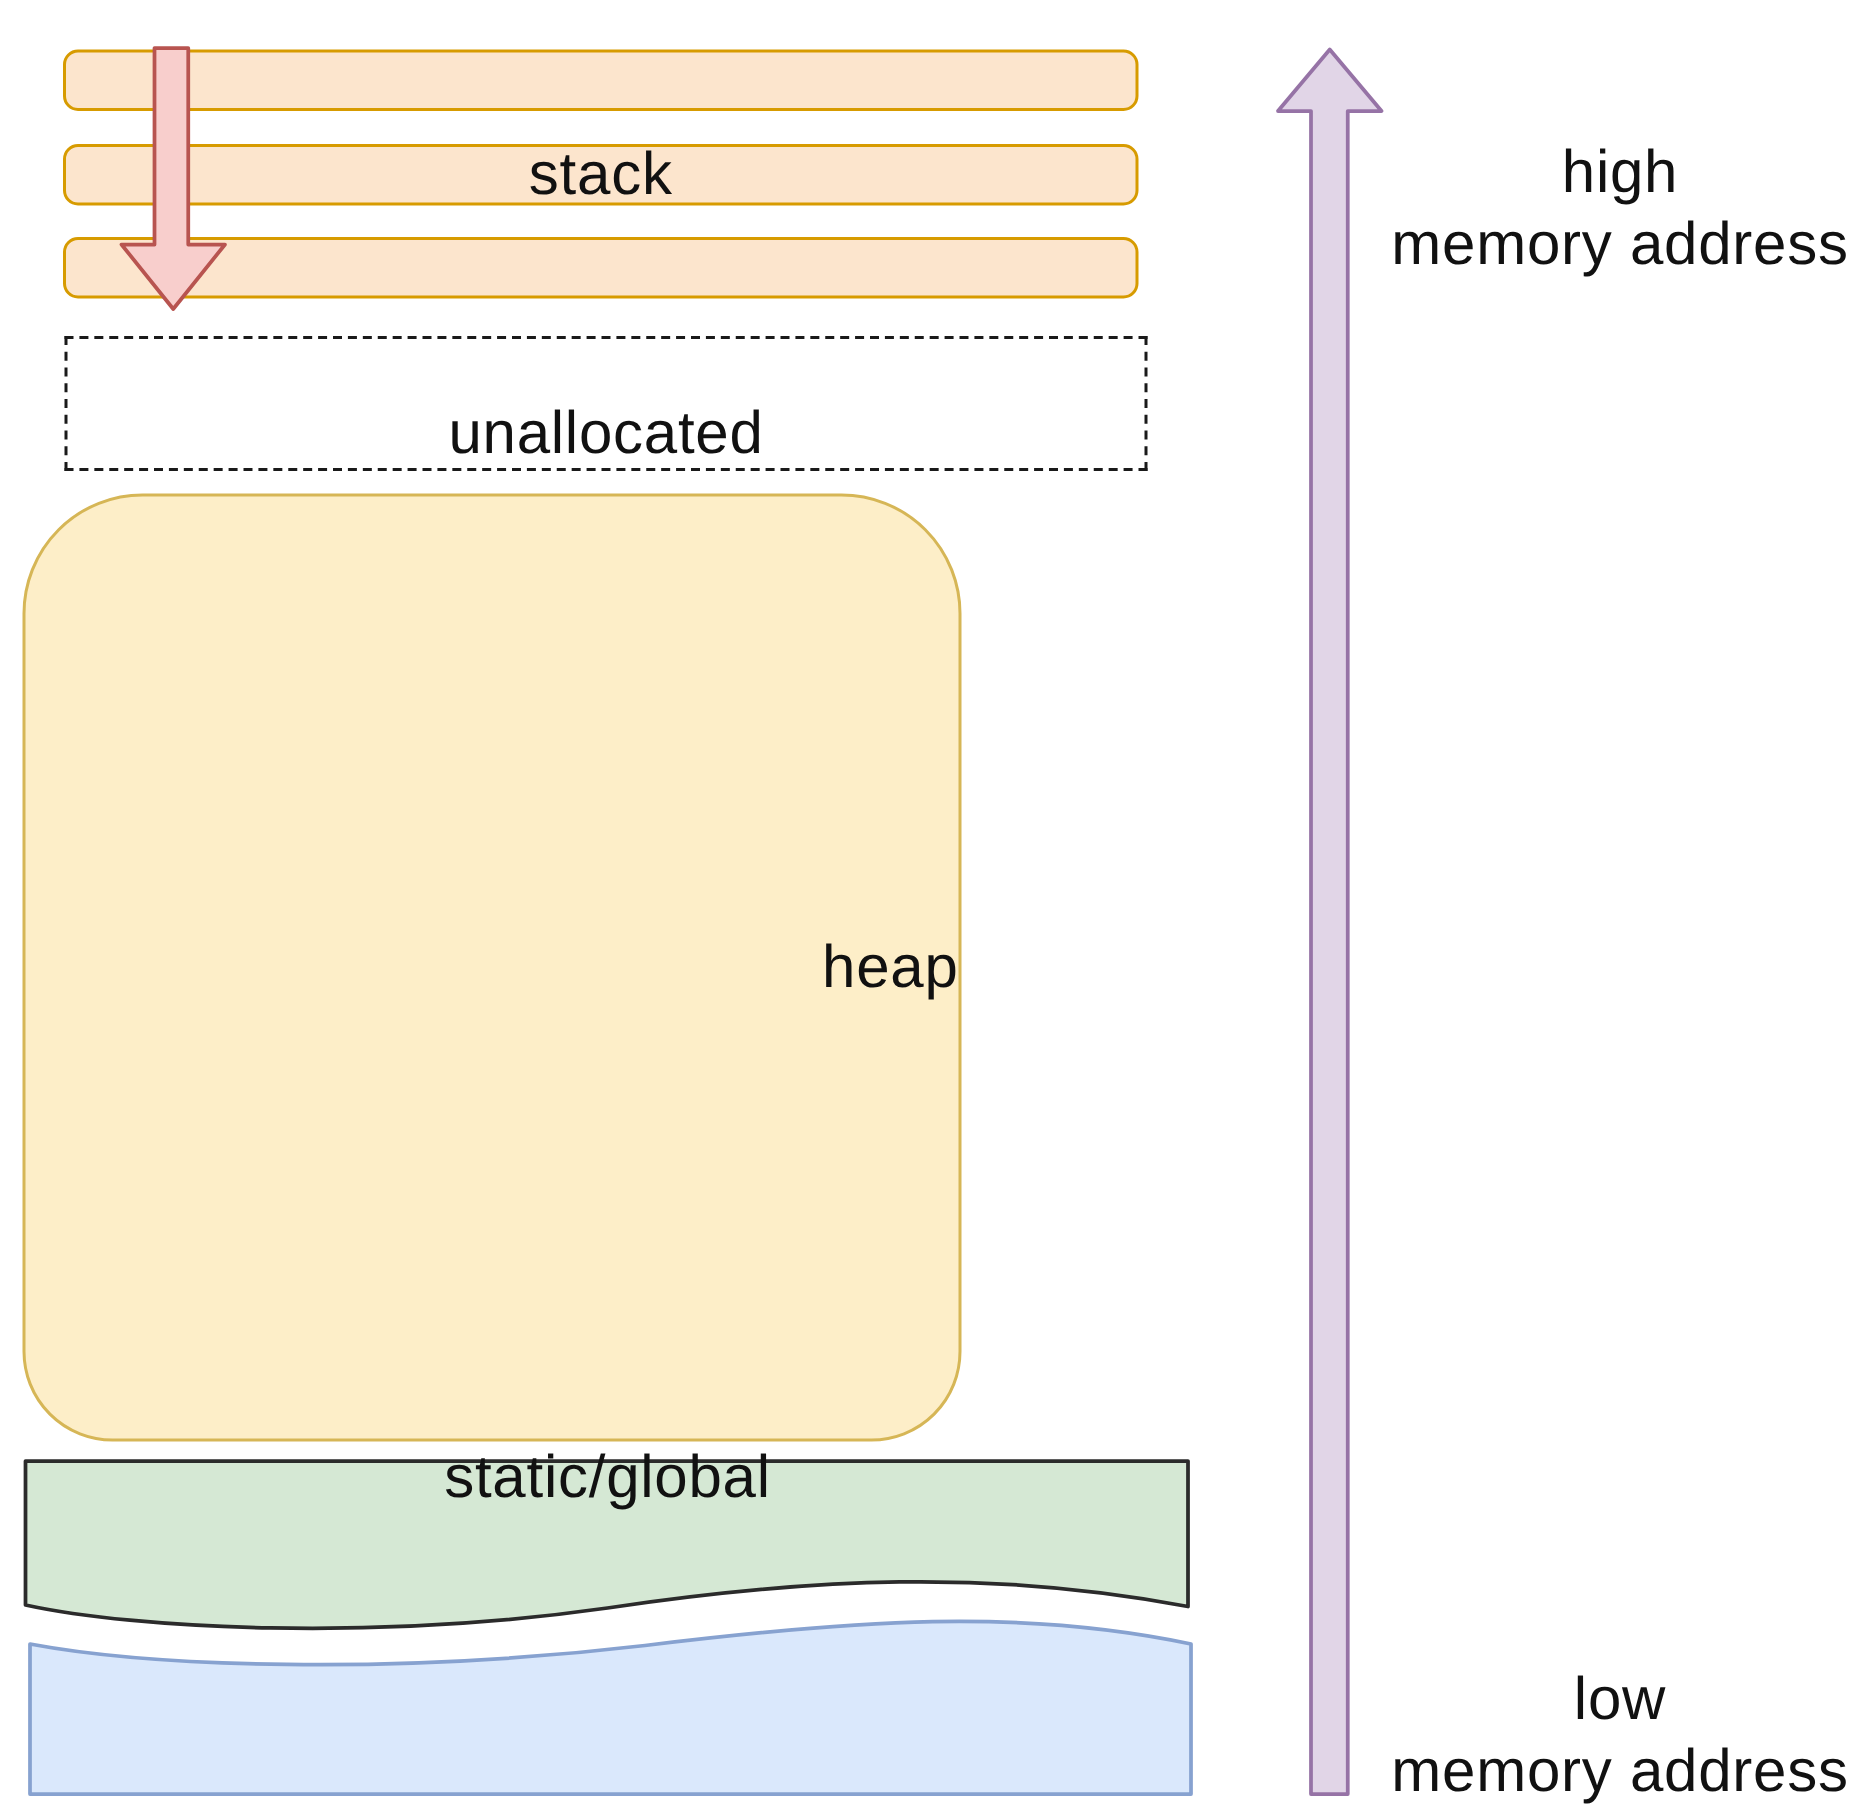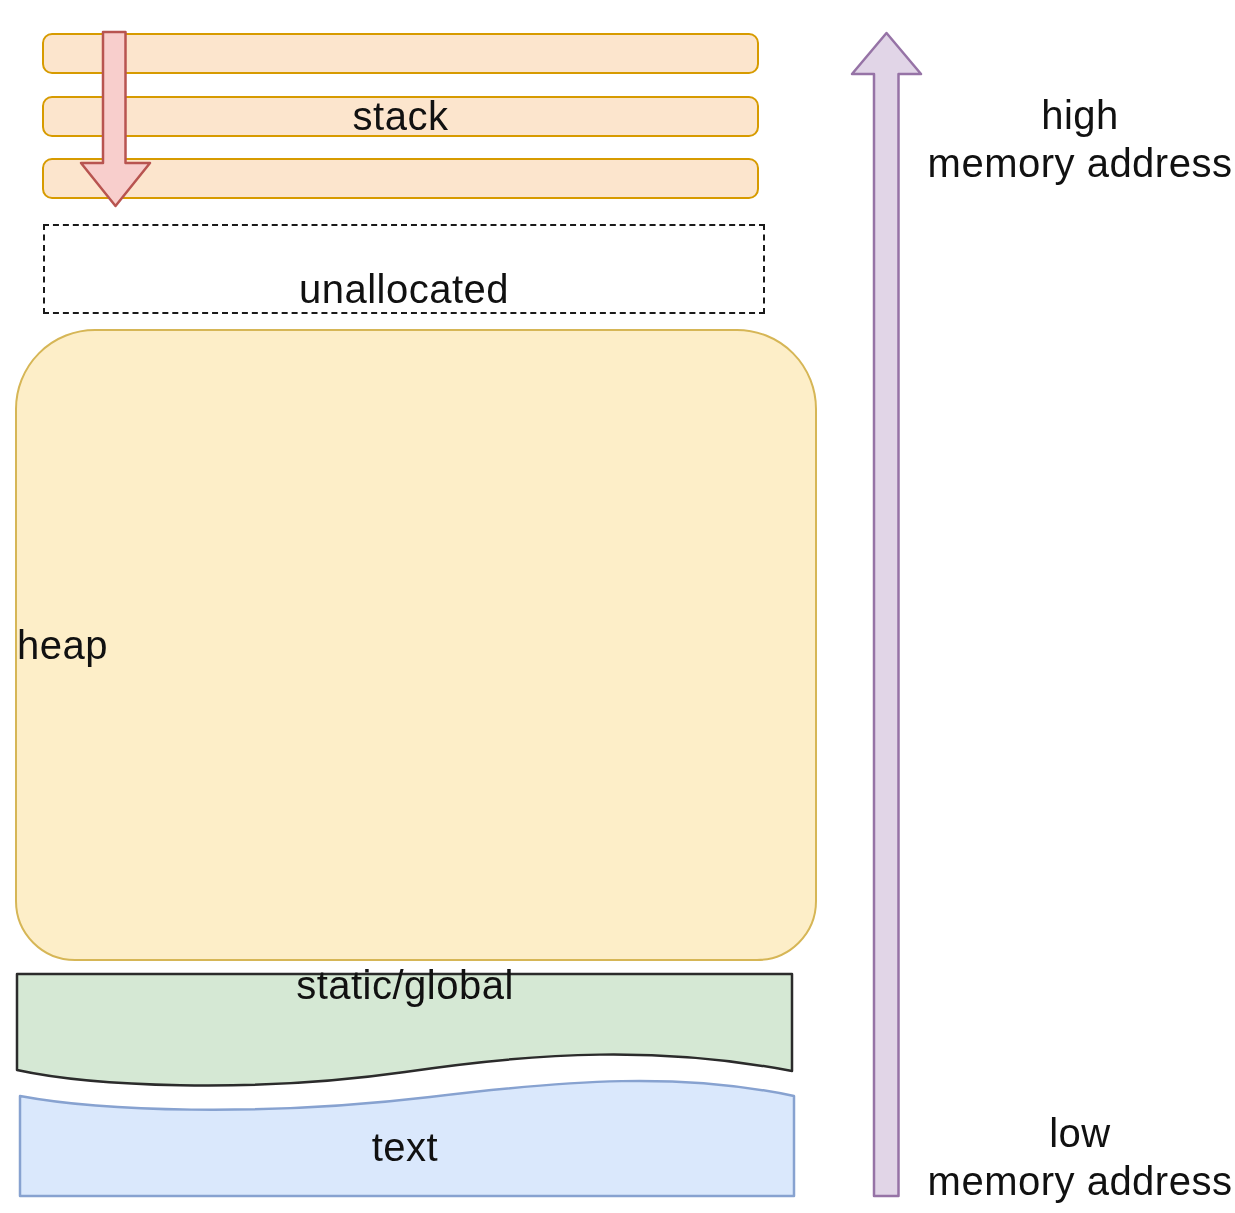--- a/index.html
+++ b/index.html
@@ -66,28 +66,28 @@
     border: 2px dashed var(--unallocated-border);
     display: flex;
     align-items: flex-end;
     justify-content: center;
   }
 
   .heap-box {
     position: absolute;
     left: 15px;
     top: 329px;
-    width: 802px;
+    width: 626px;
     height: 632px;
     background: var(--heap-fill);
     border: 2.5px solid var(--heap-border);
     border-radius: 80px 80px 60px 60px;
     display: flex;
     align-items: center;
-    justify-content: flex-start;
+    justify-content: flex-end;
   }
 
   .overlay {
     position: absolute;
     left: 0;
     top: 0;
     width: 1235px;
     height: 1213px;
     pointer-events: none;
   }
@@ -150,23 +150,20 @@
              C 100 1111, 260 1117, 430 1097
              C 570 1080, 680 1072, 794 1096
              L 794 1196 L 20 1196 Z" style="fill:var(--text-fill);stroke:var(--text-border)"></path>
 
     <polygon class="svg-shape" points="886.5,33 921,74 898.5,74 898.5,1196 874,1196 874,74 852,74" style="fill:var(--up-arrow-fill);stroke:var(--up-arrow-border)"></polygon>
   </svg>
 
   <div class="region-label static-label">
     <span class="lbl">static/global</span>
   </div>
-  <div class="region-label text-label">
-    <span class="lbl">text</span>
-  </div>
 
   <div class="addr-note addr-high">
     <div>high</div>
     <div>memory address</div>
   </div>
   <div class="addr-note addr-low">
     <div>low</div>
     <div>memory address</div>
   </div>
 

